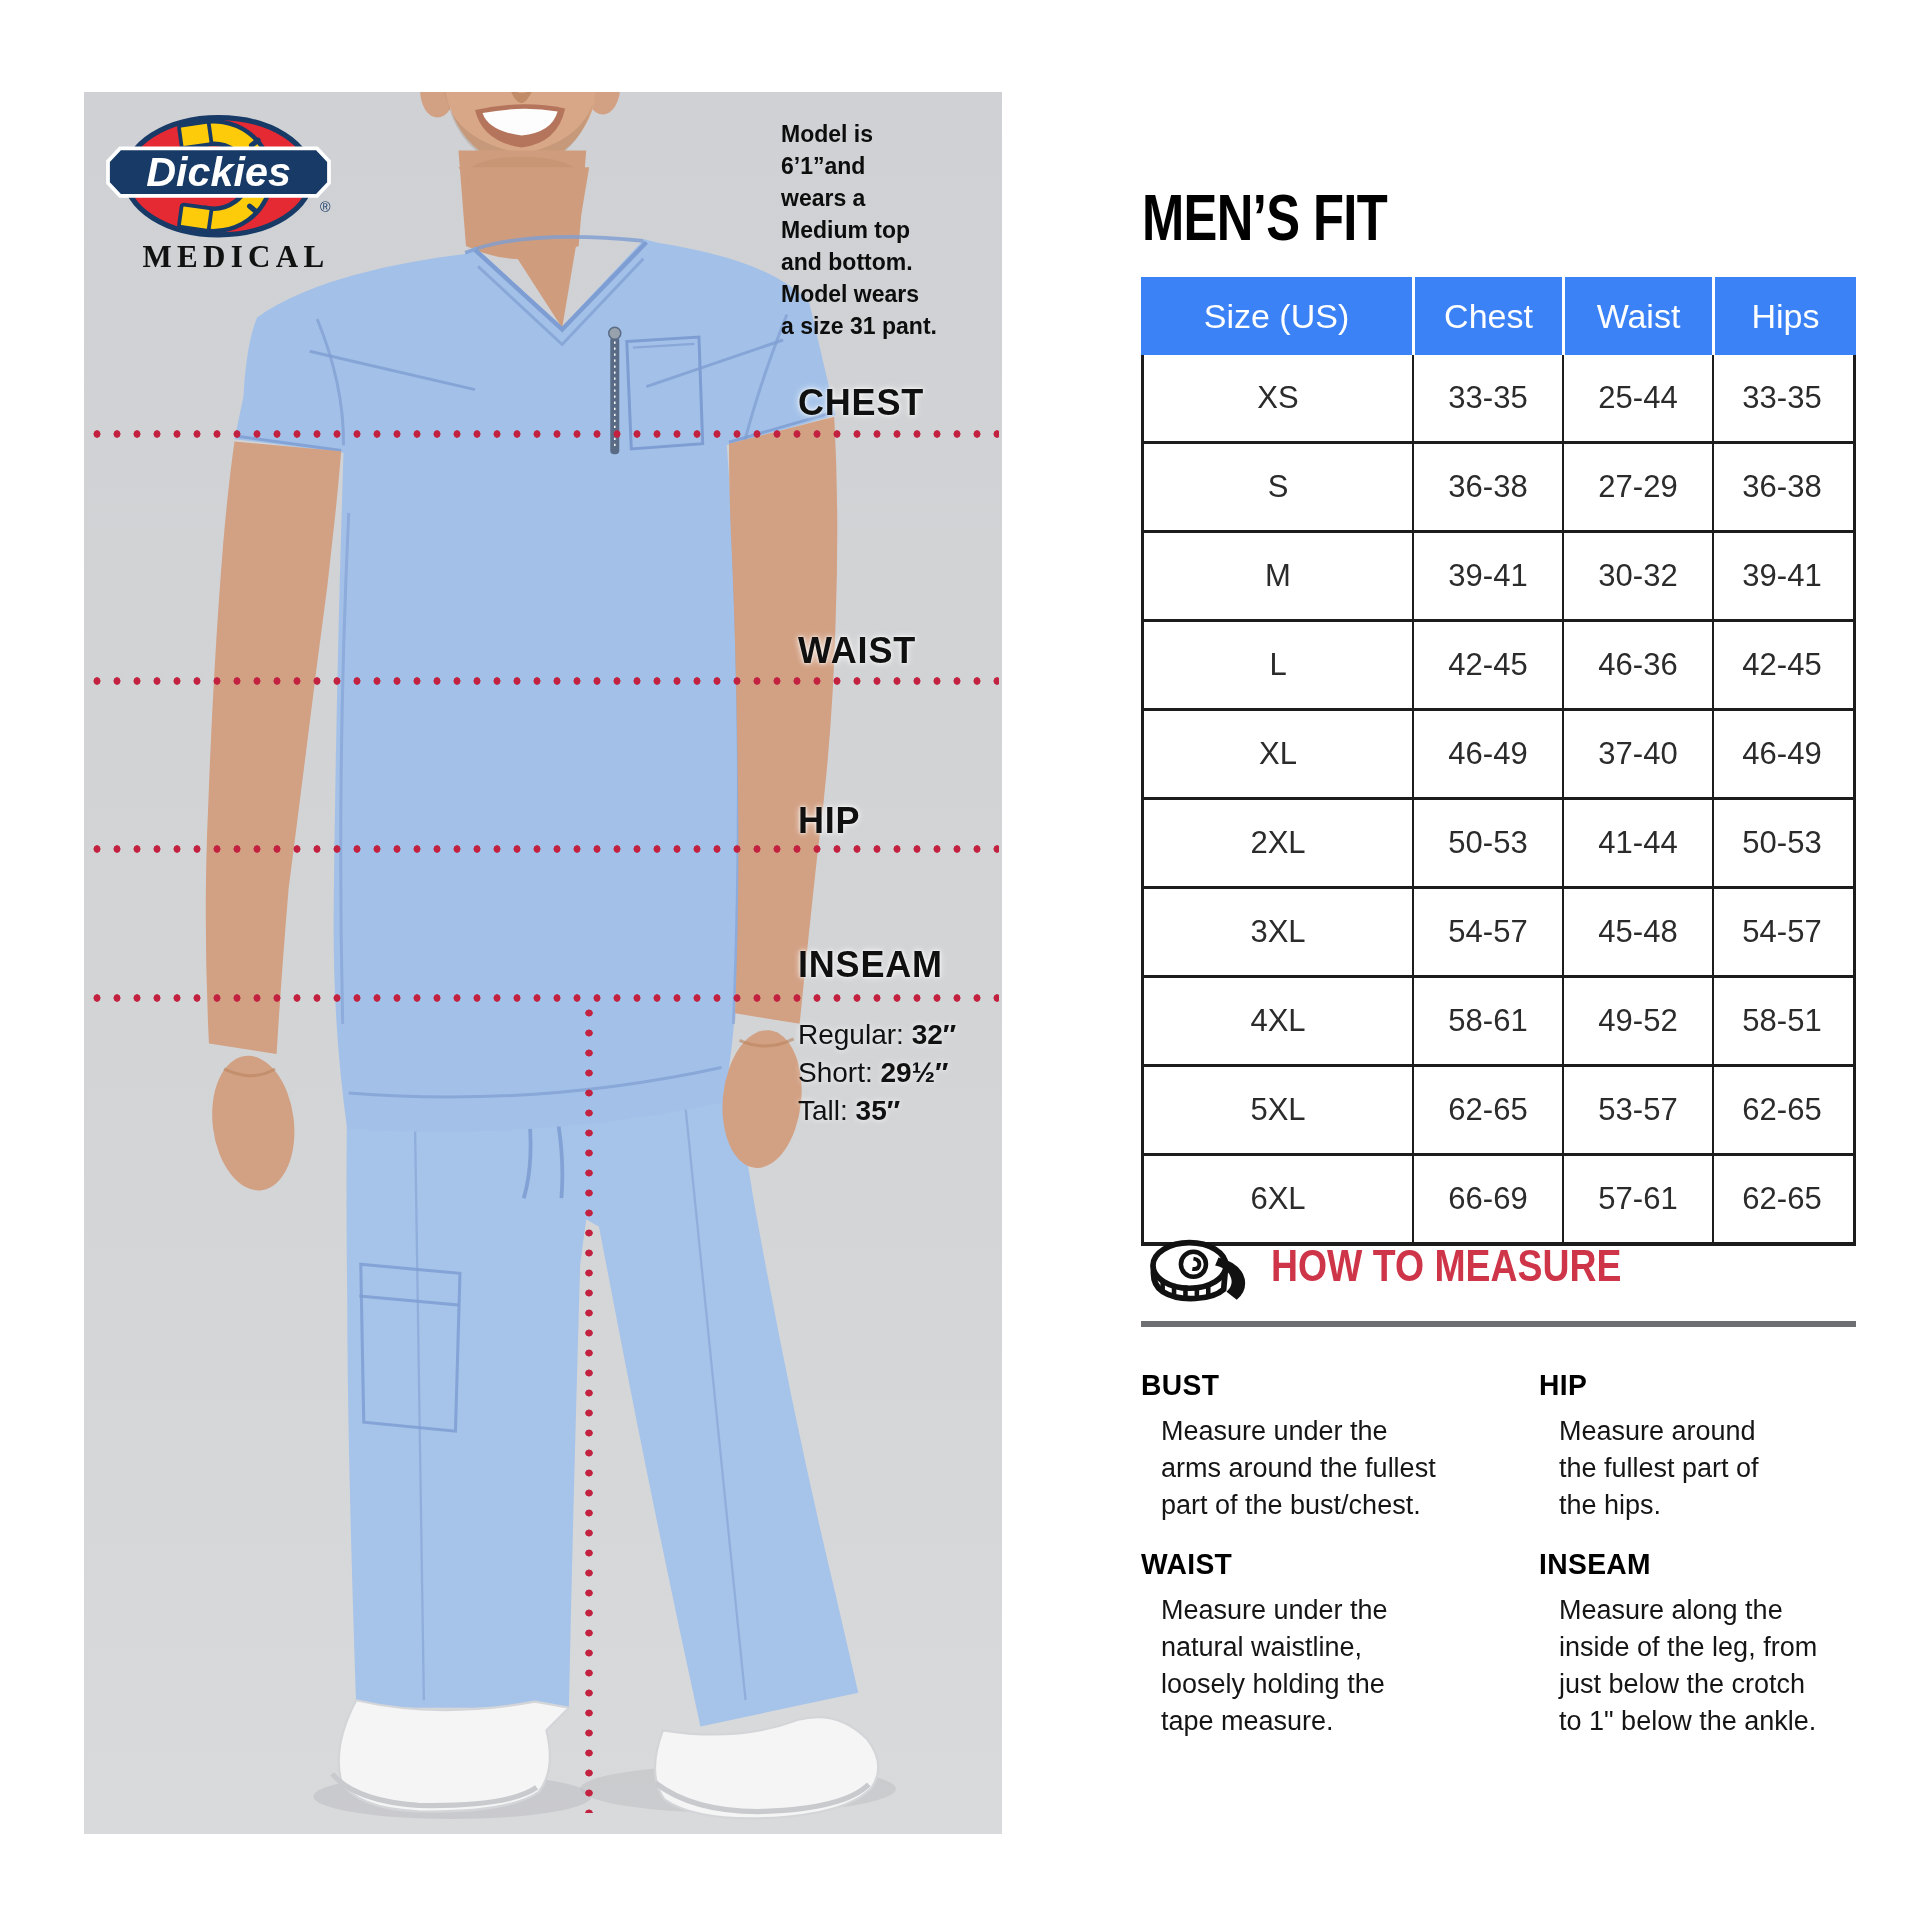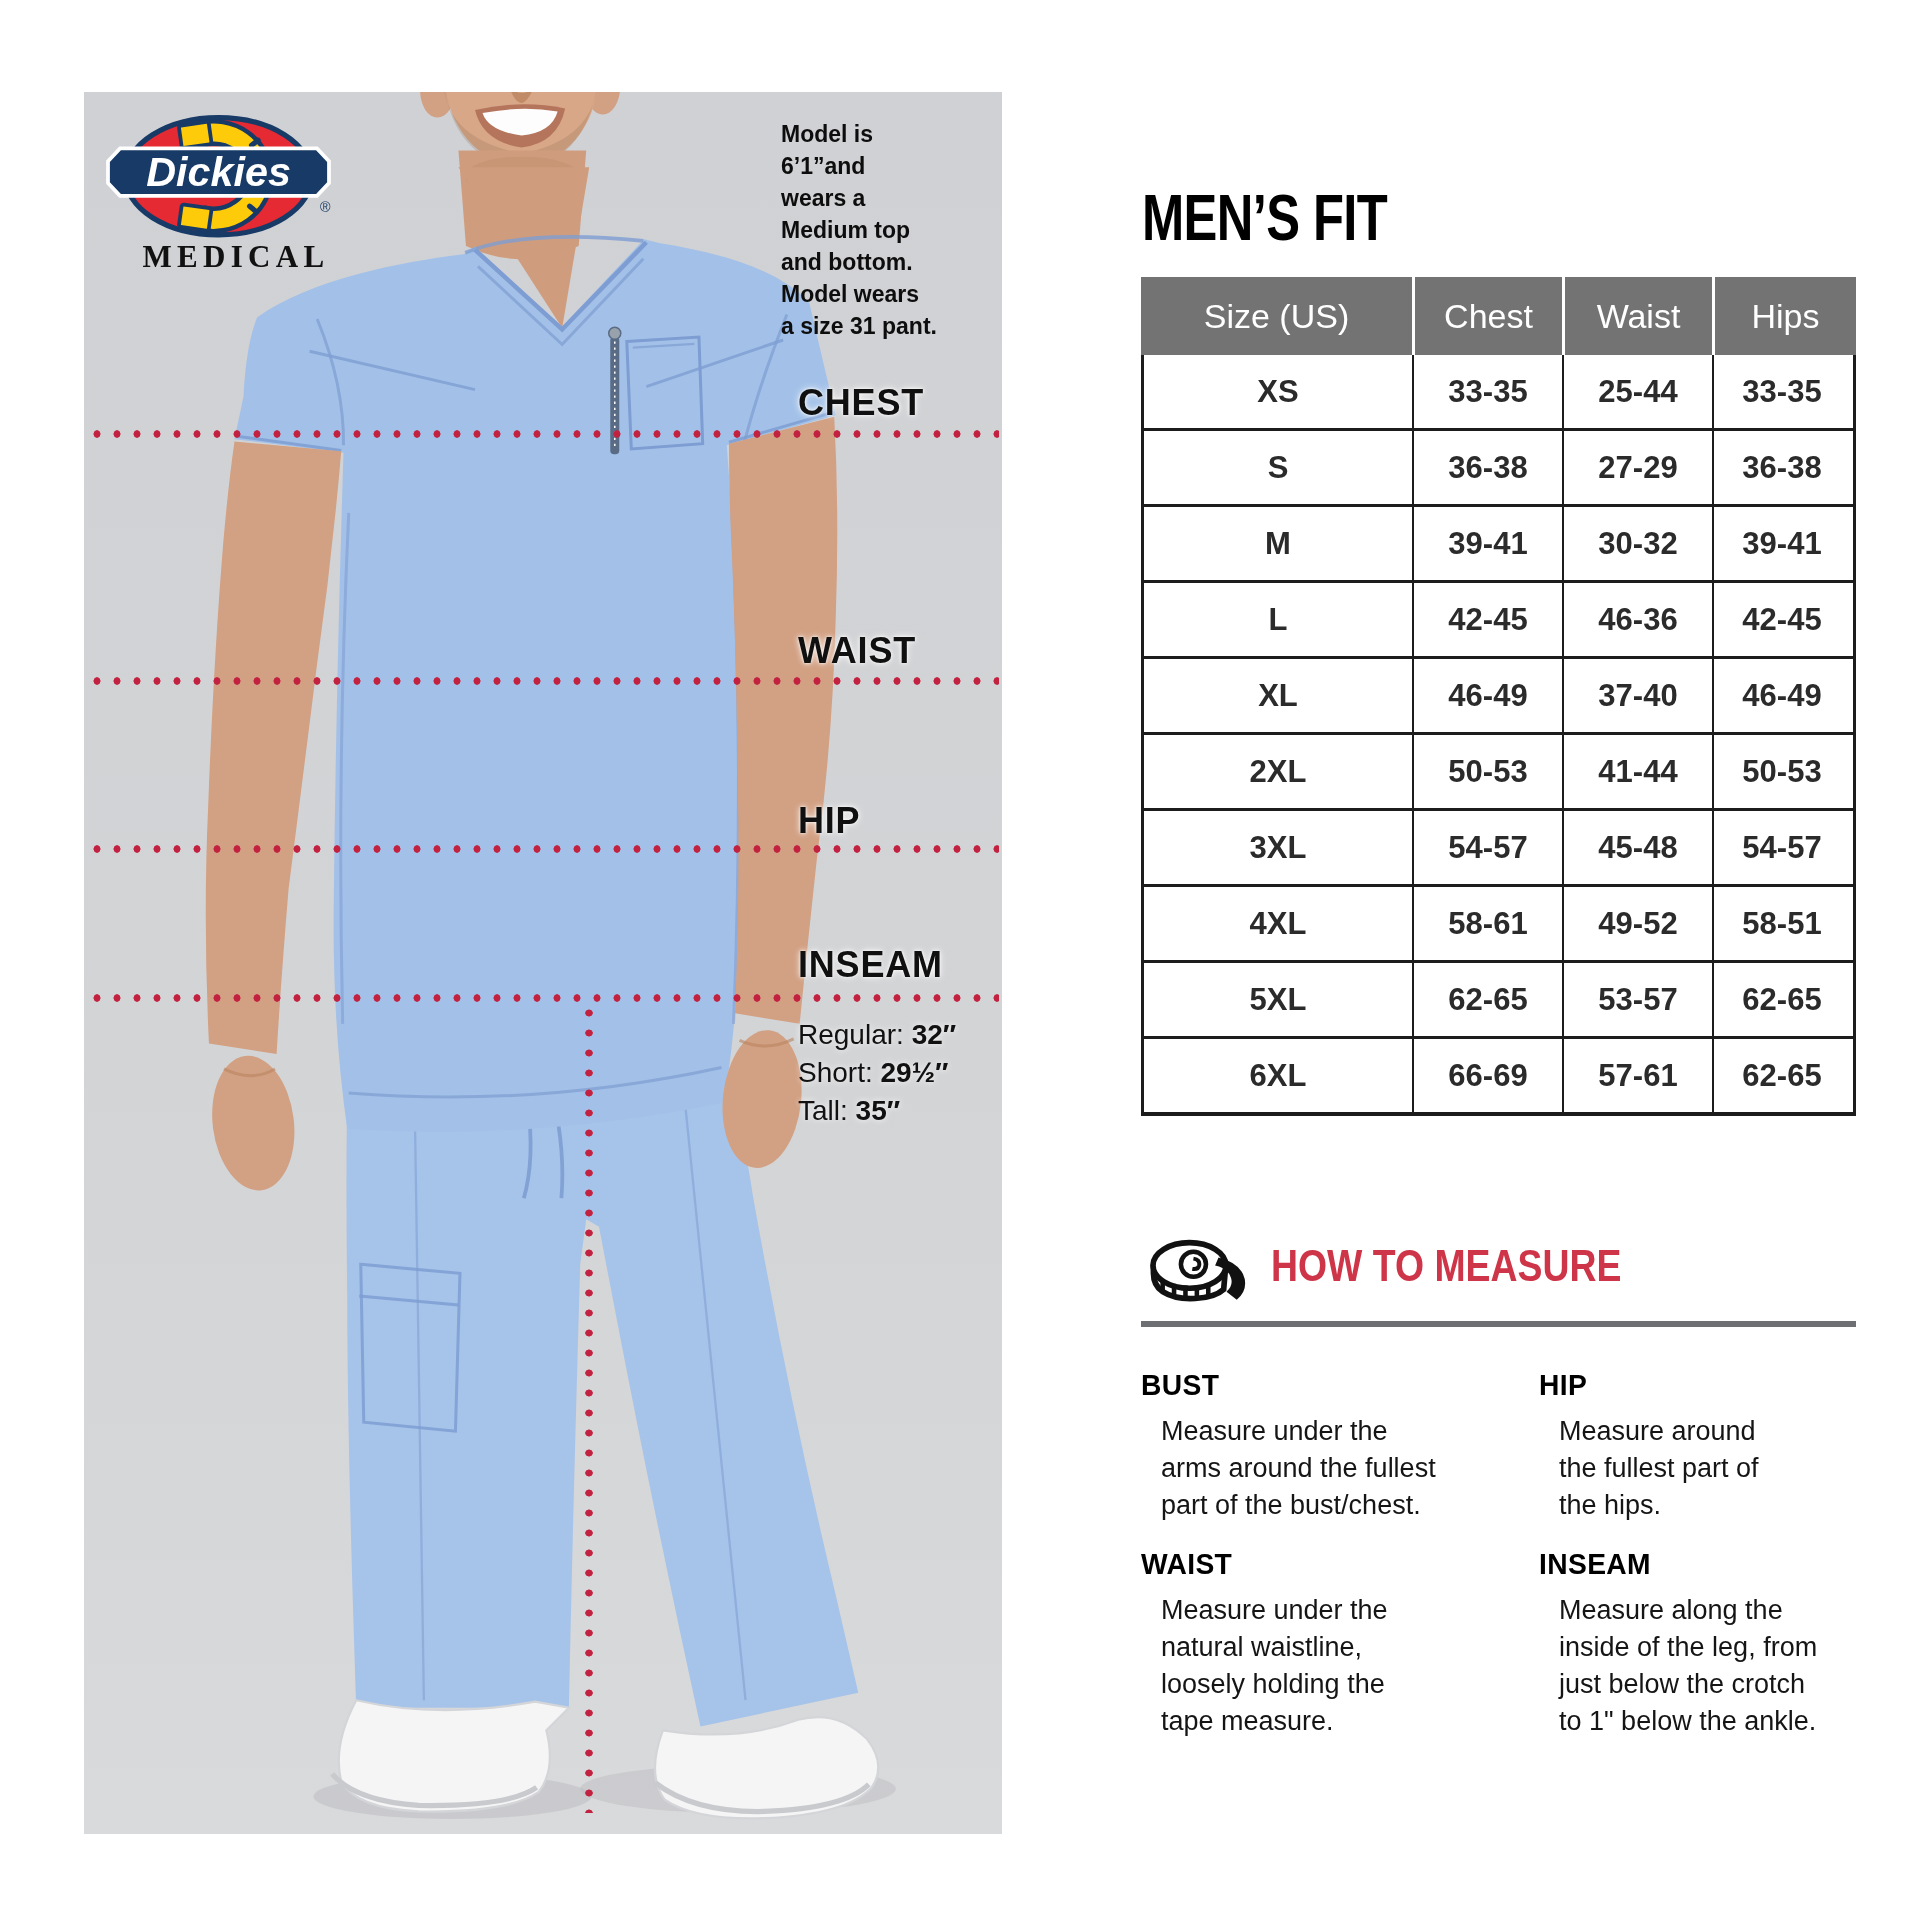--- a/index.html
+++ b/index.html
@@ -31,25 +31,25 @@
     background-size:7.5px 20px;background-repeat:repeat-y;background-position:center 0;}
   .inseam-detail{position:absolute;left:714px;top:924px;font-size:28px;line-height:38px;color:#111;
     text-shadow:0 0 6px rgba(255,255,255,.9);}
   .inseam-detail b{font-weight:bold;}
 
   
   .fit-title{left:1142px;top:180px;font-size:65px;font-weight:bold;letter-spacing:-0.8px;color:#000;
     transform:scaleX(.78);transform-origin:left top;white-space:nowrap;}
 
   .size-table{left:1141px;top:277px;width:715px;}
-  .thead{display:grid;grid-template-columns:271px 150px 150px 144px;height:78px;background:#737373;}
+  .thead{display:grid;grid-template-columns:271px 150px 150px 144px;height:78px;background:#3b82f6;}
   .thead .th{display:flex;align-items:center;justify-content:center;color:#fff;font-size:34px;}
   .thead .th + .th{border-left:3px solid #fff;}
   .tbody{border-left:3px solid #1c1c1c;border-right:3px solid #1c1c1c;border-bottom:4.5px solid #1c1c1c;box-sizing:border-box;}
-  .tr{display:grid;grid-template-columns:268px 150px 150px 138px;height:73px;font-weight:bold;}
+  .tr{display:grid;grid-template-columns:268px 150px 150px 138px;height:86px;}
   .tr + .tr{border-top:3.8px solid #1c1c1c;}
   .td{display:flex;align-items:center;justify-content:center;font-size:31px;color:#2b2b2b;}
   .td + .td{border-left:2.3px solid #1c1c1c;}
 
   .htm-icon{left:1141px;top:1234px;width:114px;height:72px;}
   .htm-title{left:1271px;top:1241px;font-size:44px;font-weight:bold;color:#ce3548;letter-spacing:0;
     transform:scaleX(.85);transform-origin:left top;white-space:nowrap;}
   .htm-divider{left:1141px;top:1321px;width:715px;height:6px;background:#6e6f72;}
 
   .msec{position:absolute;font-size:27px;line-height:37px;color:#151515;}

